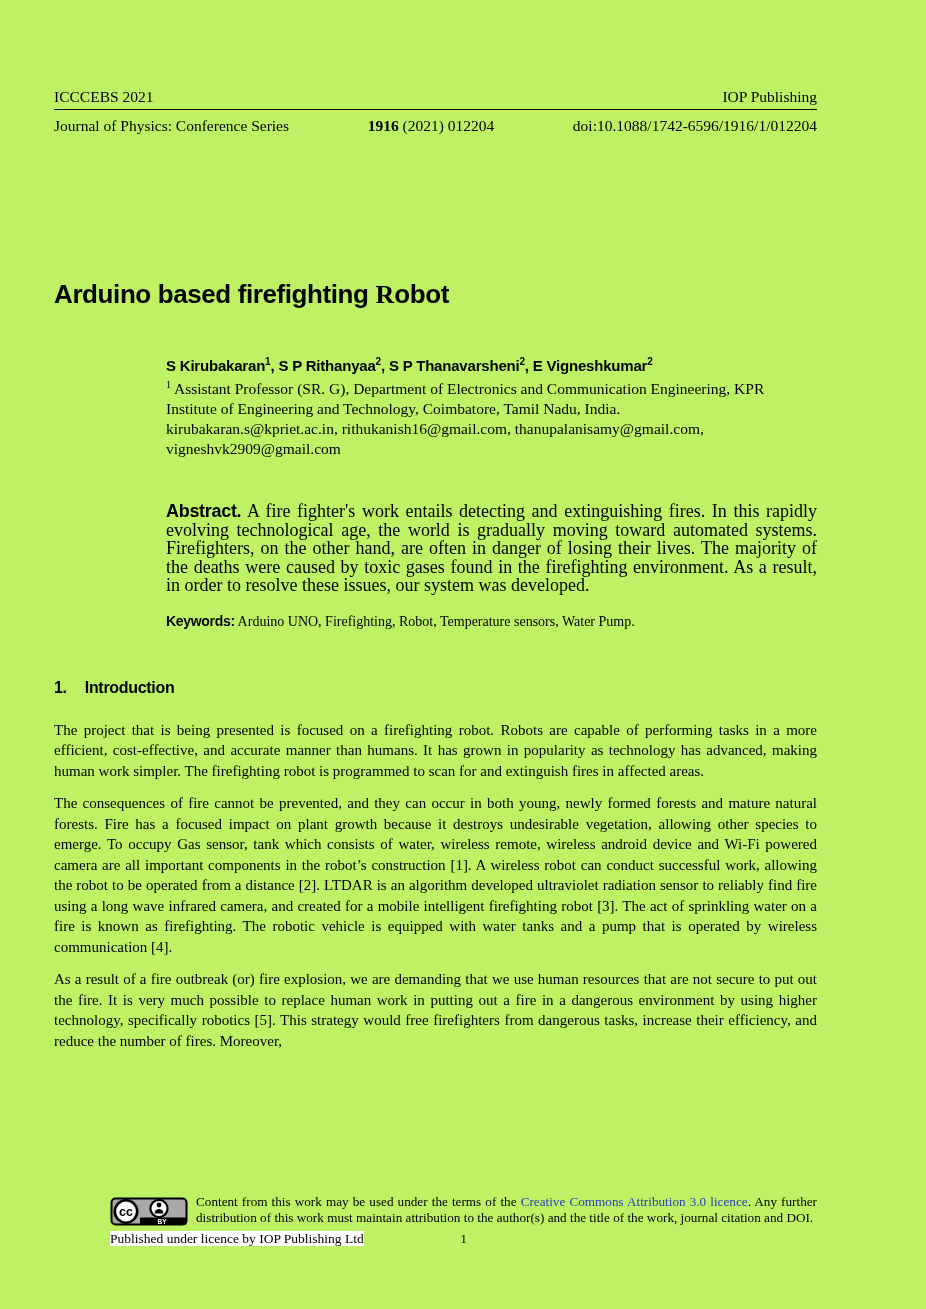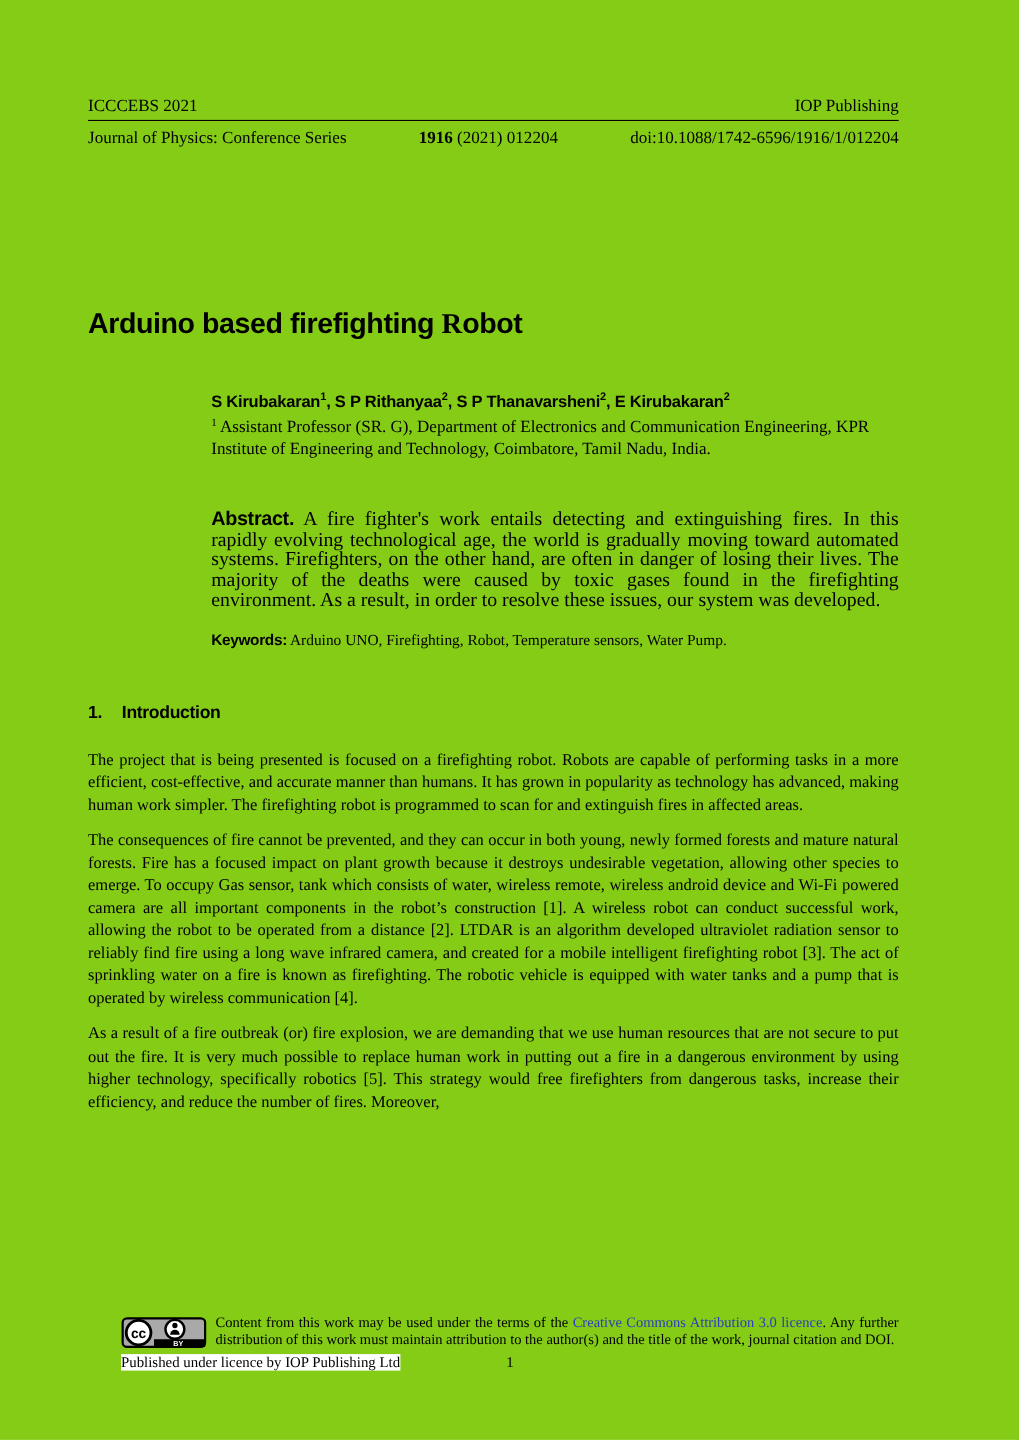--- a/index.html
+++ b/index.html
@@ -1,22 +1,22 @@
 <!DOCTYPE html>
 <html><head>
 <meta charset="utf-8">
 <style>
   html,body{margin:0;padding:0;background:#ffffff;}
   .page{
     position:relative;
     width:926px;height:1309px;
-    background:#84cc16;color:#000;
+    background:#bef264;color:#000;
     font-family:"Liberation Serif", serif;
     box-sizing:border-box;
-    padding:88px 109px 0 80px;
+    padding:88px 109px 0 54px;
     overflow:hidden;
   }
   
   .hdr-row1{display:flex;justify-content:space-between;font-size:15.5px;line-height:18px;}
   .hdr-rule{border:none;border-top:1.4px solid #000;margin:3px 0 0 0;}
   .hdr-row2{display:flex;justify-content:space-between;font-size:15.5px;line-height:18px;margin-top:7px;}
   .hdr-vol b{font-weight:bold;}
   
   .paper-title{
     margin-top:144px;
@@ -71,25 +71,26 @@
     <span>Journal of Physics: Conference Series</span>
     <span class="hdr-vol"><b>1916</b><span> (2021) 012204</span></span>
     <span>doi:10.1088/1742-6596/1916/1/012204</span>
   </div>
 
   <h1 class="paper-title"><span>Arduino based firefighting </span><span class="serif-cap">R</span><span>obot</span></h1>
 
   <div class="front">
 
     <div class="authors">
-      <span>S Kirubakaran</span><sup>1</sup><span>, </span><span>S P Rithanyaa</span><sup>2</sup><span>, </span><span>S P Thanavarsheni</span><sup>2</sup><span>, </span><span>E Kirubakaran</span><sup>2</sup>
+      <span>S Kirubakaran</span><sup>1</sup><span>, </span><span>S P Rithanyaa</span><sup>2</sup><span>, </span><span>S P Thanavarsheni</span><sup>2</sup><span>, </span><span>E Vigneshkumar</span><sup>2</sup>
     </div>
 
     <div class="affil">
       <div><sup>1</sup><span> Assistant Professor (SR. G), Department of Electronics and Communication Engineering, KPR Institute of Engineering and Technology, Coimbatore, Tamil Nadu, India.</span></div>
+      <div>kirubakaran.s@kpriet.ac.in, rithukanish16@gmail.com, thanupalanisamy@gmail.com, vigneshvk2909@gmail.com</div>
     </div>
 
     <div class="abstract">
       <span class="lbl">Abstract.</span><span> A fire fighter's work entails detecting and extinguishing fires. In this rapidly evolving technological age, the world is gradually moving toward automated systems. Firefighters, on the other hand, are often in danger of losing their lives. The majority of the deaths were caused by toxic gases found in the firefighting environment. As a result, in order to resolve these issues, our system was developed.</span>
     </div>
 
     <div class="keywords">
       <span class="lbl">Keywords:</span><span> Arduino UNO, Firefighting, Robot, Temperature sensors, Water Pump.</span>
     </div>
   </div>

